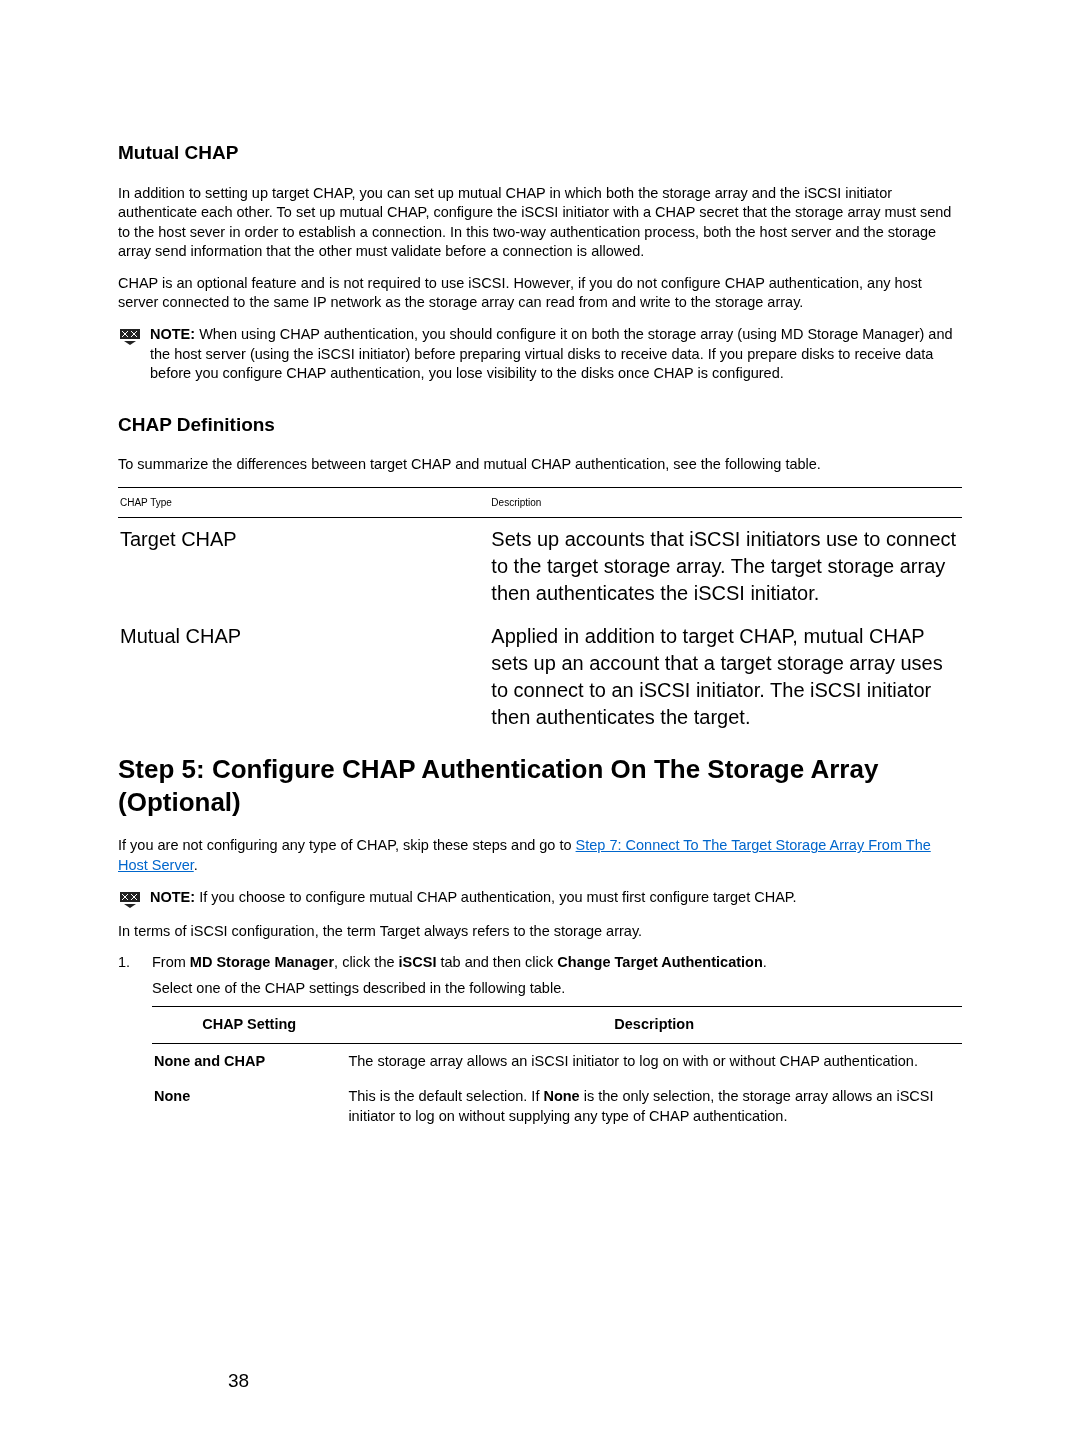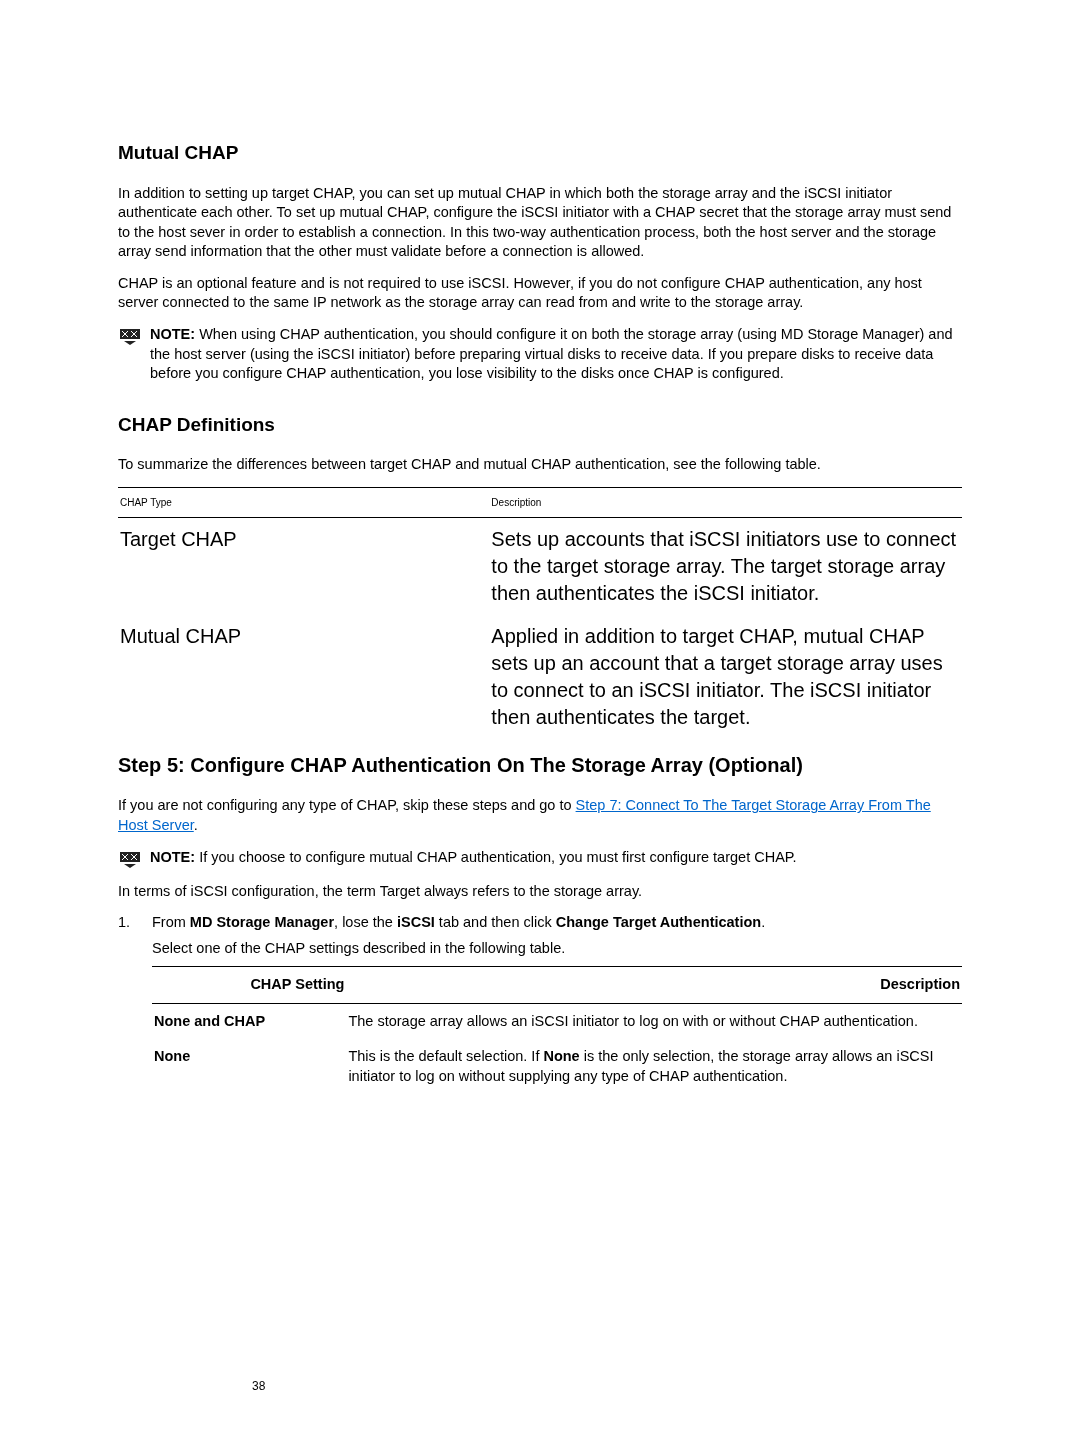--- a/index.html
+++ b/index.html
@@ -6,21 +6,21 @@
     body {
       font-family: Arial, Helvetica, sans-serif;
       background: #fff;
       width: 1080px;
       padding: 140px 118px 60px 118px;
       color: #000;
       font-size: 14.5px;
       line-height: 1.35;
     }
     h2 { font-size: 19px; font-weight: bold; margin-bottom: 18px; }
-    h1 { font-size: 20px; font-weight: bold; margin: 8px 0 18px 0; line-height: 1.25; }
+    h1 { font-size: 26px; font-weight: bold; margin: 8px 0 18px 0; line-height: 1.25; }
     h3 { font-size: 17px; font-weight: bold; margin: 0 0 18px 0; }
     p { margin-bottom: 12px; }
     .note { display: flex; gap: 8px; margin-bottom: 14px; }
     .note-icon { flex-shrink: 0; width: 24px; height: 18px; margin-top: 2px; }
     .note-body b { font-weight: bold; }
     table.def { width: 100%; border-collapse: collapse; margin-bottom: 14px; }
     table.def th {
       text-align: left;
       font-weight: normal;
       padding: 8px 2px;
@@ -33,34 +33,34 @@
       padding: 8px 2px;
       font-size: 20px;
     }
     table.def td:first-child { width: 44%; }
     a.link { color: #0066cc; text-decoration: underline; }
     ol.steps { list-style: none; padding-left: 0; }
     ol.steps > li { display: flex; gap: 18px; margin-bottom: 6px; }
     ol.steps .num { min-width: 16px; font-size: 14.5px; }
     table.settings { width: 100%; border-collapse: collapse; margin-top: 8px; }
     table.settings th {
-      text-align: right;
+      text-align: center;
       padding: 8px 2px;
       border-top: 1.5px solid #000;
       border-bottom: 1px solid #000;
       font-weight: bold;
       font-size: 14.5px;
     }
     table.settings td {
       vertical-align: top;
       padding: 8px 2px;
       font-size: 14.5px;
     }
     table.settings td:first-child { width: 24%; font-weight: bold; }
-    .pagenum { position: absolute; left: 134px; bottom: 40px; font-size: 12px; }
+    .pagenum { position: absolute; left: 110px; bottom: 40px; font-size: 19px; }
     .container { position: relative; min-height: 1294px; }
   </style>
 </head>
 <body>
 <div class="container">
 
 <h2>Mutual CHAP</h2>
 <p>In addition to setting up target CHAP, you can set up mutual CHAP in which both the storage array and the iSCSI initiator authenticate each other. To set up mutual CHAP, configure the iSCSI initiator with a CHAP secret that the storage array must send to the host sever in order to establish a connection. In this two-way authentication process, both the host server and the storage array send information that the other must validate before a connection is allowed.</p>
 <p>CHAP is an optional feature and is not required to use iSCSI. However, if you do not configure CHAP authentication, any host server connected to the same IP network as the storage array can read from and write to the storage array.</p>
 
@@ -117,21 +117,21 @@
 </div>
 
 <p>In terms of iSCSI configuration, the term Target always refers to the storage array.</p>
 
 
 <ol class="steps">
   <li>
     <span class="num">1.</span>
     <div>
       <div>
-        <span>From </span><b>MD Storage Manager</b><span>, lose the </span><b>iSCSI</b><span> tab and then click </span><b>Change Target Authentication</b><span>.</span>
+        <span>From </span><b>MD Storage Manager</b><span>, click the </span><b>iSCSI</b><span> tab and then click </span><b>Change Target Authentication</b><span>.</span>
       </div>
       <div style="margin-top:6px">Select one of the CHAP settings described in the following table.</div>
 
       <table class="settings">
         <thead>
           <tr>
             <th>CHAP Setting</th>
             <th>Description</th>
           </tr>
         </thead>

